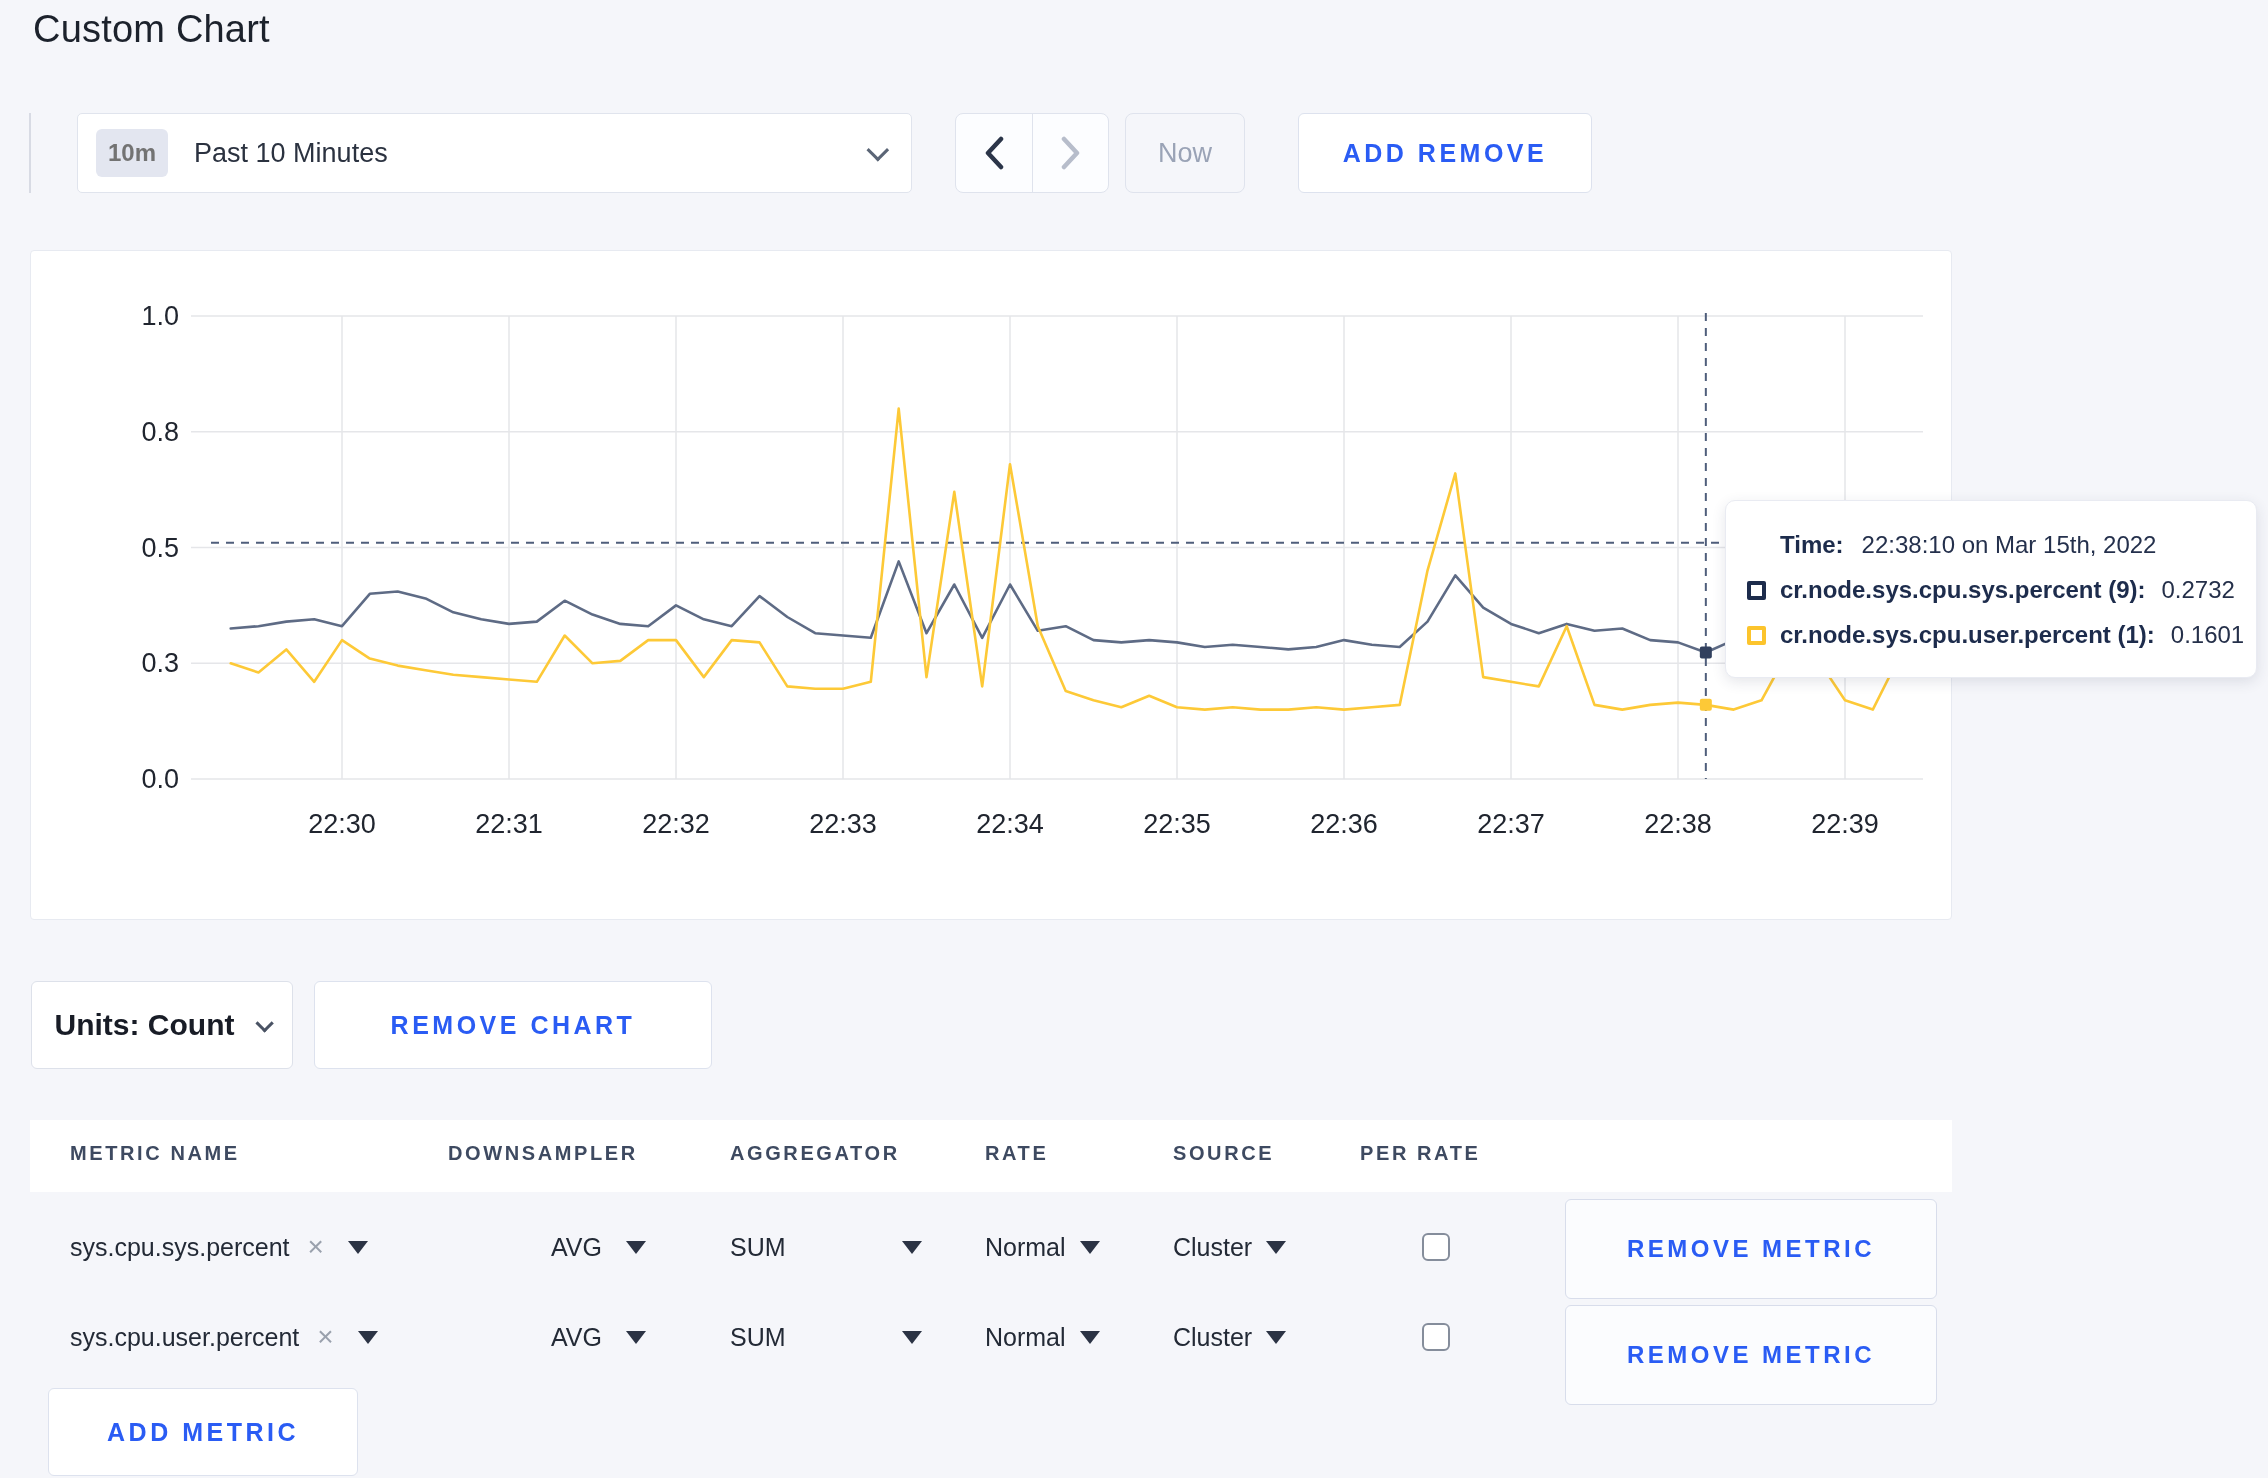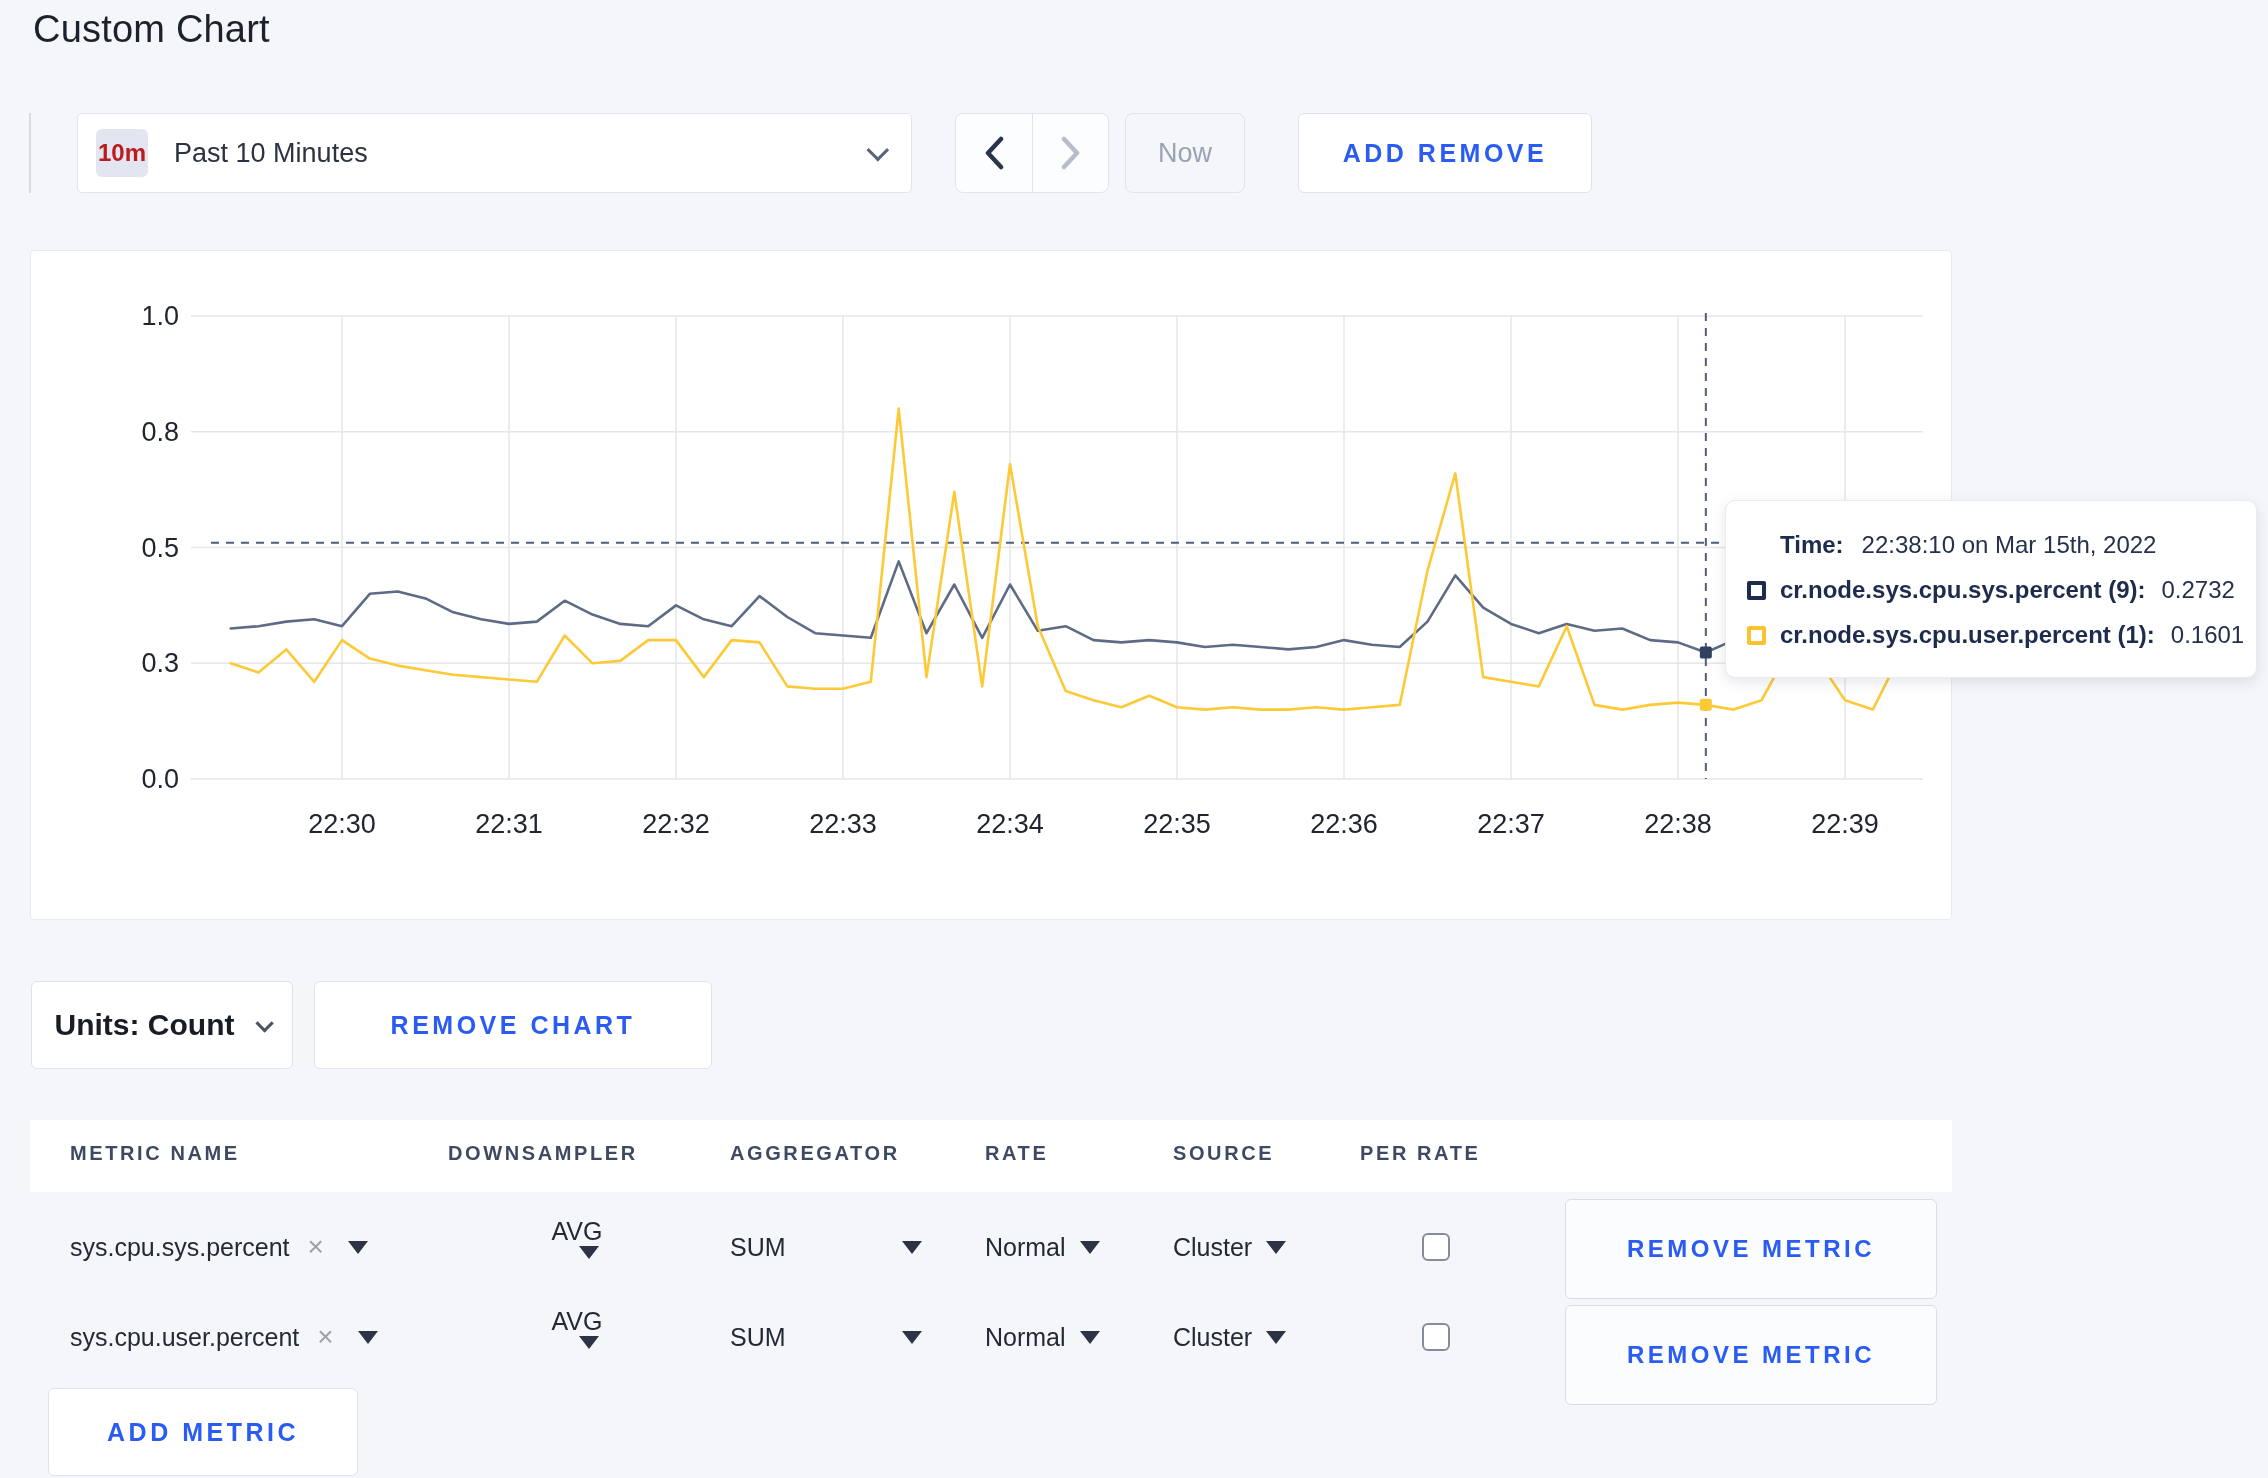--- a/index.html
+++ b/index.html
@@ -14,22 +14,22 @@
   #page-title { left:33px; top:8px; font-size:38px; font-weight:500; color:#1c222c; letter-spacing:.2px; }
 
   
   .ctl { top:113px; height:80px; }
   #left-divider { left:29px; width:2px; background:#d8dbe4; }
   #time-select {
     left:77px; width:835px; background:#fff; border:1px solid #e0e4ed; border-radius:5px;
     display:flex; align-items:center; padding:0 28px 0 18px; cursor:pointer;
   }
   #time-badge {
-    background:#e3e6f0; color:#b91c1c; font-weight:bold; font-size:24px;
-    padding:10px 2px; border-radius:6px; margin-right:26px;
+    background:#e3e6f0; color:#737373; font-weight:bold; font-size:24px;
+    padding:10px 12px; border-radius:6px; margin-right:26px;
   }
   #time-label { font-size:27px; color:#2b3240; }
   #time-chevron { margin-left:auto; width:16px; height:16px; border-right:3px solid #5b6576; border-bottom:3px solid #5b6576; transform:rotate(45deg) translateY(-4px); }
 
   #nav-group { left:955px; width:154px; display:flex; background:#fcfdff; border:1px solid #dfe3ed; border-radius:8px; overflow:hidden; }
   .nav-btn { flex:1; display:flex; align-items:center; justify-content:center; cursor:pointer; }
   #nav-prev { border-right:1px solid #dfe3ed; }
   #now-button {
     left:1125px; width:120px; border:1px solid #dfe3ed; border-radius:8px;
     display:flex; align-items:center; justify-content:center;
@@ -80,21 +80,21 @@
   #table-header-band { left:30px; top:1120px; width:1922px; height:72px; background:#fff; }
   .hdr { position:absolute; top:22px; font-size:20px; font-weight:bold; letter-spacing:2.6px; color:#3e4a61; }
   .h0{left:40px;} .h1{left:418px;} .h2{left:700px;} .h3{left:955px;} .h4{left:1143px;} .h5{left:1330px;}
 
   .metric-row { left:30px; width:1922px; height:60px; }
   #metric-row-0 { top:1217px; } #metric-row-1 { top:1307px; }
   .cell { position:absolute; display:flex; align-items:center; font-size:25px; color:#232a36; height:60px; }
   .c-name { left:40px; }
   .name-x { color:#9aa1ad; font-size:28px; margin-left:18px; cursor:pointer; }
   .caret { width:0; height:0; border-left:10px solid transparent; border-right:10px solid transparent; border-top:13px solid #2b3344; margin-left:24px; }
-  .c-down { left:436px; width:222px; justify-content:flex-start; cursor:pointer;flex-direction:column; }
+  .c-down { left:394px; width:222px; justify-content:flex-end; cursor:pointer; }
   .c-aggr { left:700px; width:192px; justify-content:space-between; cursor:pointer; }
   .c-rate { left:955px; cursor:pointer; } .c-rate .caret { margin-left:14px; }
   .c-src  { left:1143px; cursor:pointer; } .c-src .caret { margin-left:14px; }
   .checkbox { position:absolute; left:1392px; width:28px; height:28px; top:16px;
     background:#fff; border:2px solid #858d9b; border-radius:6px; cursor:pointer; }
   .remove-metric { left:1565px; width:372px; height:100px; font-size:24px; background:#fbfcfe; border-color:#d8ddeb; }
   #remove-metric-0 { top:1199px; } #remove-metric-1 { top:1305px; }
   #add-metric-button { left:48px; top:1388px; width:310px; height:88px; font-size:25px; }
 </style>
 </head>

